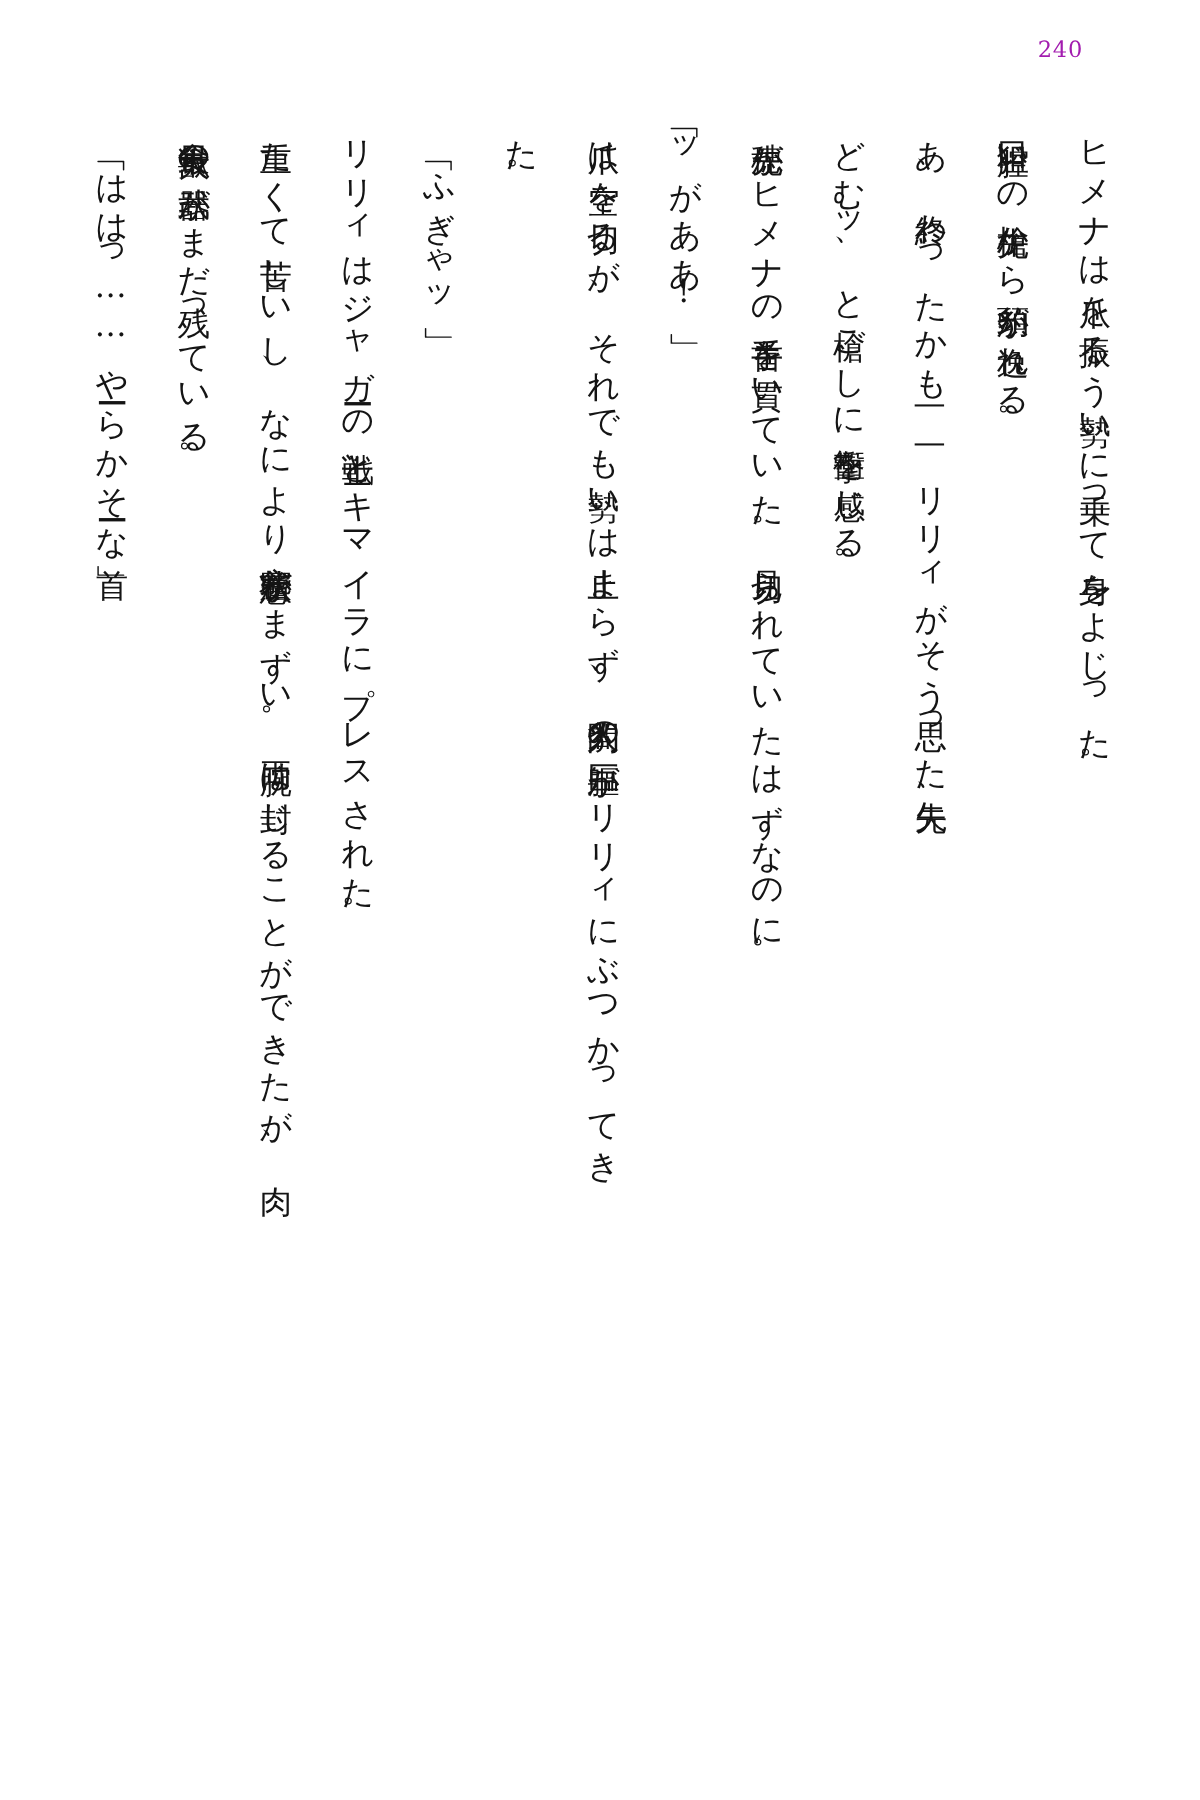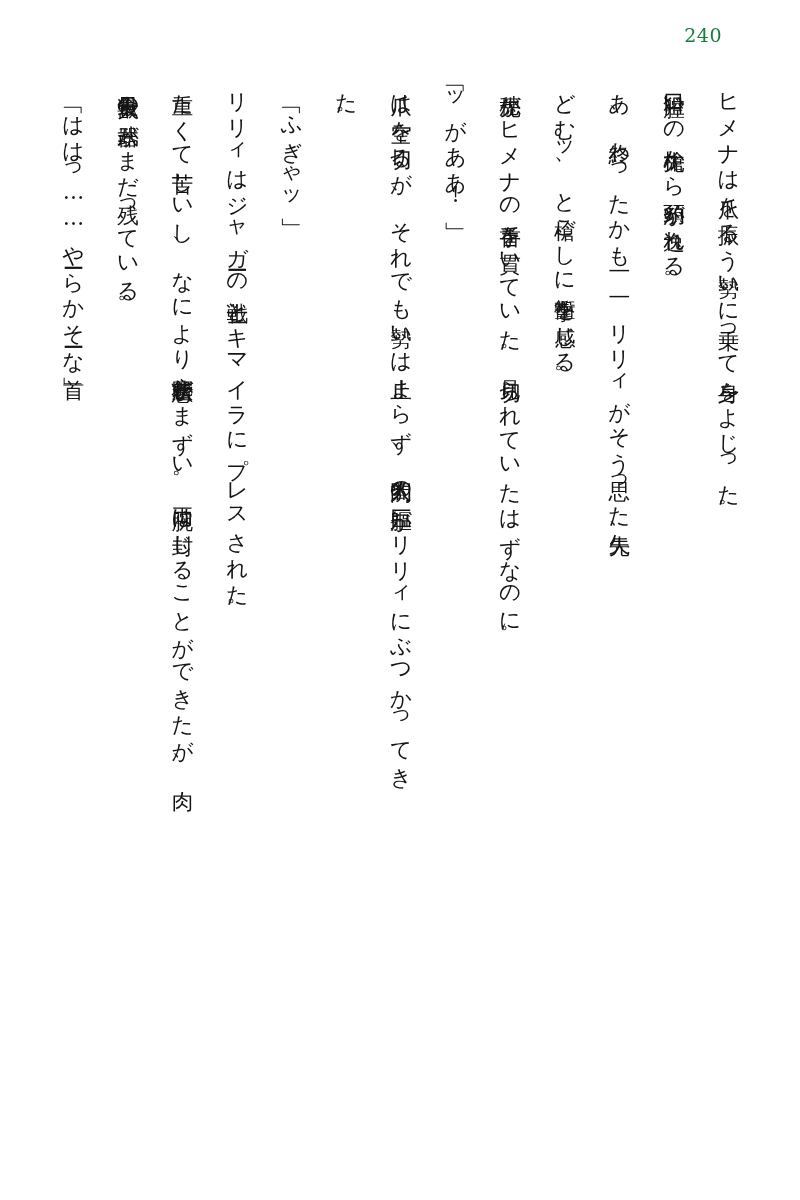--- a/index.html
+++ b/index.html
@@ -18,24 +18,24 @@
     position: relative;
     width: 800px;
     height: 1200px;
     box-sizing: border-box;
     background: #ffffff;
   }
   .page-number {
     position: absolute;
     top: 24px;
     right: 78px;
-    font-size: 19px;
+    font-size: 15px;
     letter-spacing: 0.5px;
     font-family: "DejaVu Serif", "Liberation Serif", serif;
-    color: #15803d;
+    color: #a21caf;
   }
   .text-body {
     position: absolute;
     top: 78px;
     right: 52px;
     left: 52px;
     bottom: 60px;
     writing-mode: vertical-rl;
     text-orientation: upright;
     direction: ltr;

